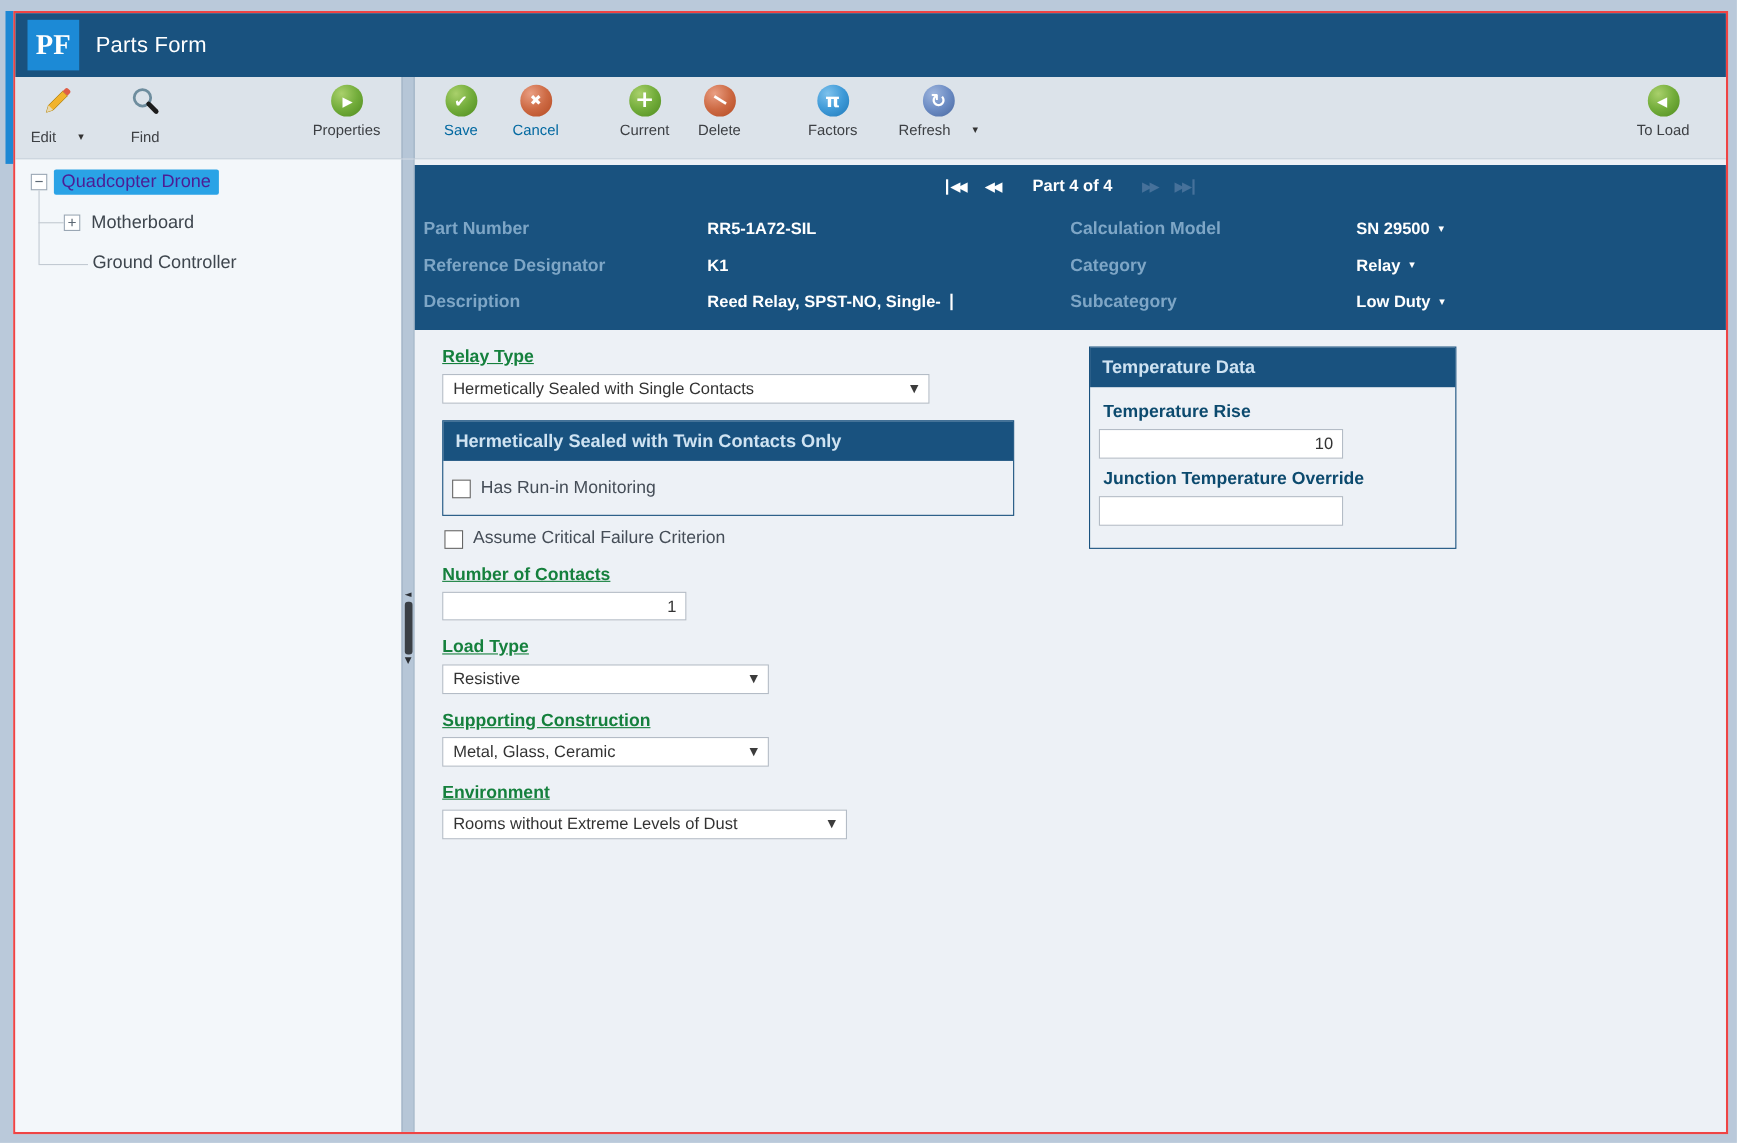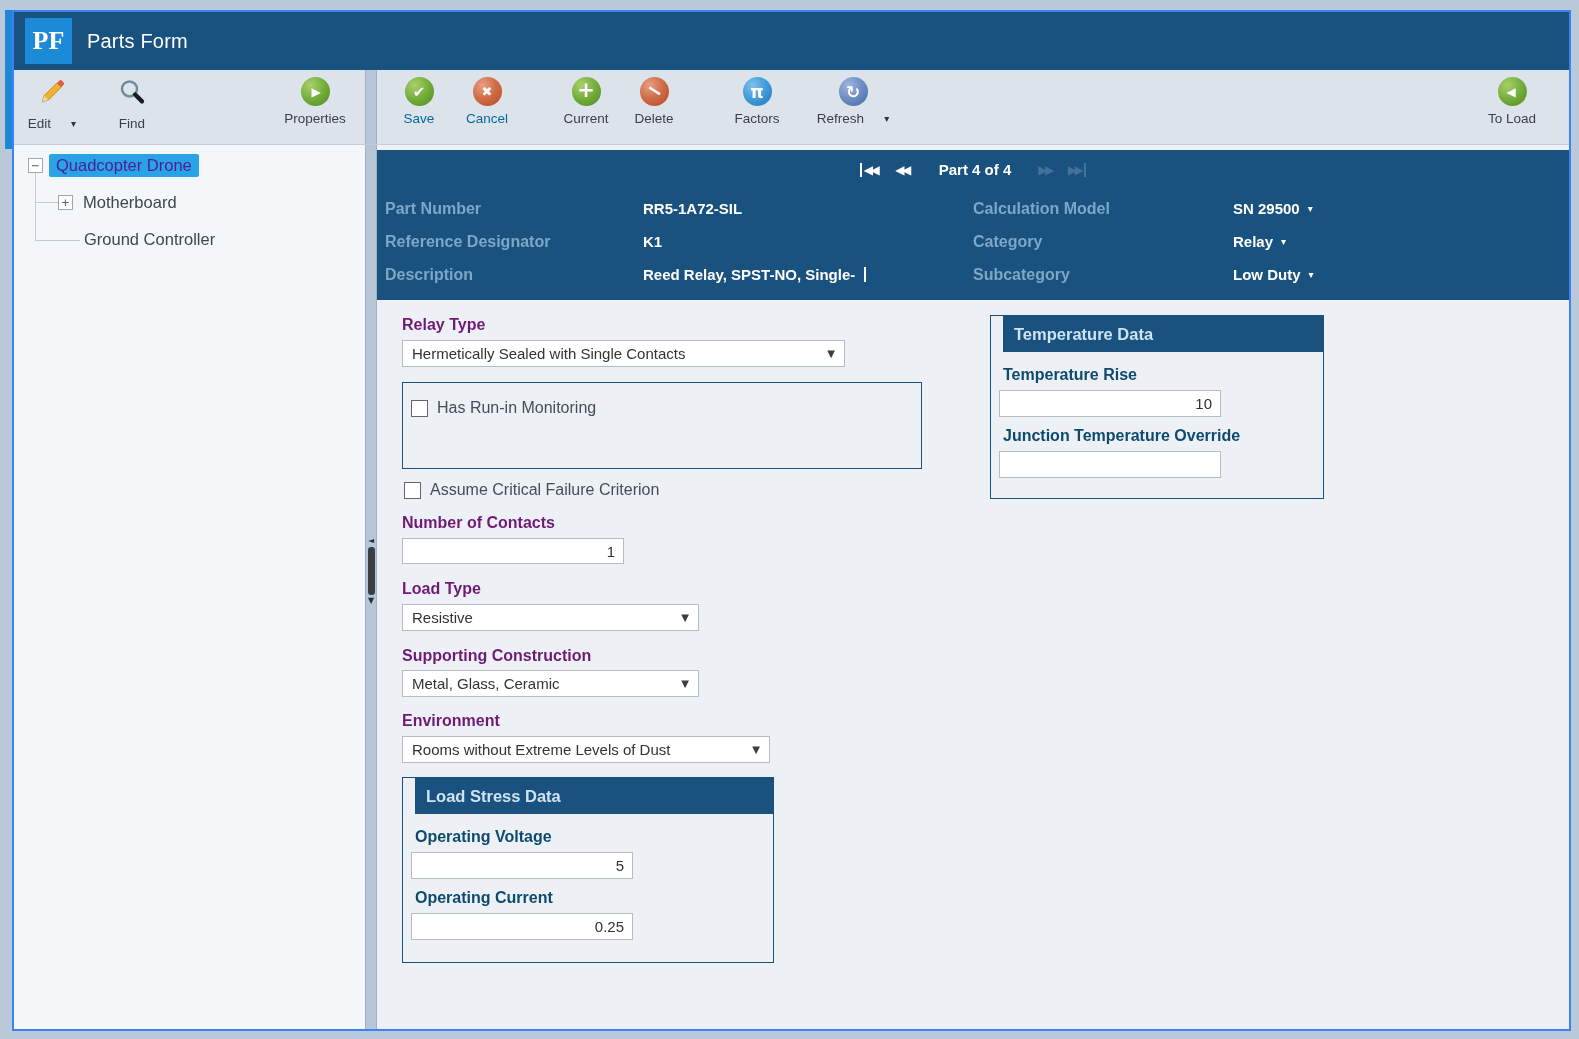--- a/index.html
+++ b/index.html
@@ -1,20 +1,20 @@
 <!DOCTYPE html>
 <html><head>
 <meta charset="utf-8">
 <style>
   * { margin:0; padding:0; box-sizing:border-box; }
   html,body { width:1579px; height:1039px; }
   body { font-family:"Liberation Sans", sans-serif; }
   .page { position:relative; width:1579px; height:1039px; background:#bac9da; overflow:hidden; }
   .window { position:absolute; left:12px; top:10px; width:1559px; height:1021px;
-            border:2px solid #3b82f6; background:#edf1f6; }
+            border:2px solid #ef4444; background:#edf1f6; }
   .left-accent { position:absolute; left:-9px; top:-2px; width:7px; height:139px; background:#1e88d4; }
 
   
   .titlebar { height:58px; background:#19527f; display:flex; align-items:center; padding-left:11px; }
   .logo { width:47px; height:46px; background:#1c8ad6; color:#fff; font-family:"Liberation Serif", serif;
           font-weight:bold; font-size:26px; display:flex; align-items:center; justify-content:center; }
   .title { color:#fff; font-size:20px; margin-left:15px; letter-spacing:.2px; }
 
   
   .toolbar-band { height:75px; display:flex; background:#dce3ea; border-bottom:1px solid #c3cdd8; }
@@ -69,29 +69,29 @@
   .nav-pos { color:#fff; font-weight:bold; font-size:15px; margin:0 12px; }
   .banner-grid { position:absolute; top:42px; left:8px; right:10px; display:grid;
                  grid-template-columns:258px 330px 260px 1fr; grid-auto-rows:33px; align-items:center; }
   .b-label { color:#7ea6c6; font-weight:bold; font-size:16px; }
   .b-value { color:#fff; font-weight:bold; font-size:15px; display:flex; align-items:center; gap:8px; }
   .b-dd-arrow { color:#fff; font-size:10px; font-family:"DejaVu Sans", sans-serif; }
   .text-caret { display:inline-block; width:2px; height:15px; background:#fff; margin-left:1px; vertical-align:middle; }
 
   
   .form-area { position:relative; height:729px; }
-  .field-label { position:absolute; font-weight:bold; font-size:16px; color:#701a75; white-space:nowrap; }
+  .field-label { position:absolute; font-weight:bold; font-size:16px; color:#15803d; white-space:nowrap;text-decoration:underline; }
   .dropdown { position:absolute; height:27px; background:#fff; border:1px solid #b4bcc6; display:flex;
               align-items:center; justify-content:space-between; padding:0 9px; font-size:15px; color:#333; cursor:default; }
   .dd-arrow { font-size:10px; color:#3c3c3c; font-family:"DejaVu Sans", sans-serif; margin-left:10px; }
   .text-input { position:absolute; height:26px; border:1px solid #b4bcc6; background:#fff; text-align:right;
                 padding:0 8px; font-size:15px; color:#333; font-family:"Liberation Sans", sans-serif; }
   .section { position:absolute; border:1px solid #19527f; }
   .section-header { height:36px; background:#19527f; color:#cfe3f2; font-weight:bold; font-size:16.5px;
-                    display:flex; align-items:center; padding:0 11px;margin-left:12px; }
+                    display:flex; align-items:center; padding:0 11px; }
   .section-body { padding:10px 8px 0 8px; }
   .checkbox-row { display:flex; align-items:center; gap:9px; font-weight:normal; font-size:16px; color:#454d57; white-space:nowrap; }
   .checkbox { width:17px; height:17px; background:#fff; border:1px solid #666; flex:0 0 auto; }
   .sec-label { font-weight:bold; font-size:16px; color:#0c4a6e; margin:4px 0 6px 4px; }
   .sec-input { position:static; display:block; width:222px; margin-bottom:10px; height:27px;
                border:1px solid #b4bcc6; background:#fff; text-align:right; padding:0 8px; font-size:15px; color:#333;
                font-family:"Liberation Sans", sans-serif; }
   .abs { position:absolute; }
 </style>
 </head>
@@ -265,20 +265,21 @@
 
         <div class="form-area">
 
           <div class="field-label" style="left:25px; top:16px;">Relay Type</div>
           <div class="dropdown" style="left:25px; top:40px; width:443px;">
             <span>Hermetically Sealed with Single Contacts</span>
             <span class="dd-arrow">▼</span>
           </div>
 
           <div class="section" style="left:25px; top:82px; width:520px; height:87px;">
+            <div class="section-header">Hermetically Sealed with Twin Contacts Only</div>
             <div class="section-body" style="display:flex; align-items:center; height:50px; padding-top:0;">
               <label class="checkbox-row">
                 <span class="checkbox"></span>
                 <span>Has Run-in Monitoring</span>
               </label>
             </div>
           </div>
 
           <label class="checkbox-row abs" style="left:27px; top:181px;">
             <span class="checkbox"></span>
@@ -299,29 +300,20 @@
             <span>Metal, Glass, Ceramic</span>
             <span class="dd-arrow">▼</span>
           </div>
 
           <div class="field-label" style="left:25px; top:412px;">Environment</div>
           <div class="dropdown" style="left:25px; top:436px; width:368px;">
             <span>Rooms without Extreme Levels of Dust</span>
             <span class="dd-arrow">▼</span>
           </div>
 
-          <div class="section" style="left:25px; top:477px; width:372px; height:186px;">
-            <div class="section-header">Load Stress Data</div>
-            <div class="section-body">
-              <div class="sec-label">Operating Voltage</div>
-              <input class="sec-input" value="5" style="">
-              <div class="sec-label">Operating Current</div>
-              <input class="sec-input" value="0.25" style="">
-            </div>
-          </div>
 
           <div class="section" style="left:613px; top:15px; width:334px; height:184px;">
             <div class="section-header">Temperature Data</div>
             <div class="section-body">
               <div class="sec-label">Temperature Rise</div>
               <input class="sec-input" value="10" style="">
               <div class="sec-label">Junction Temperature Override</div>
               <input class="sec-input" value="" style="">
             </div>
           </div>

